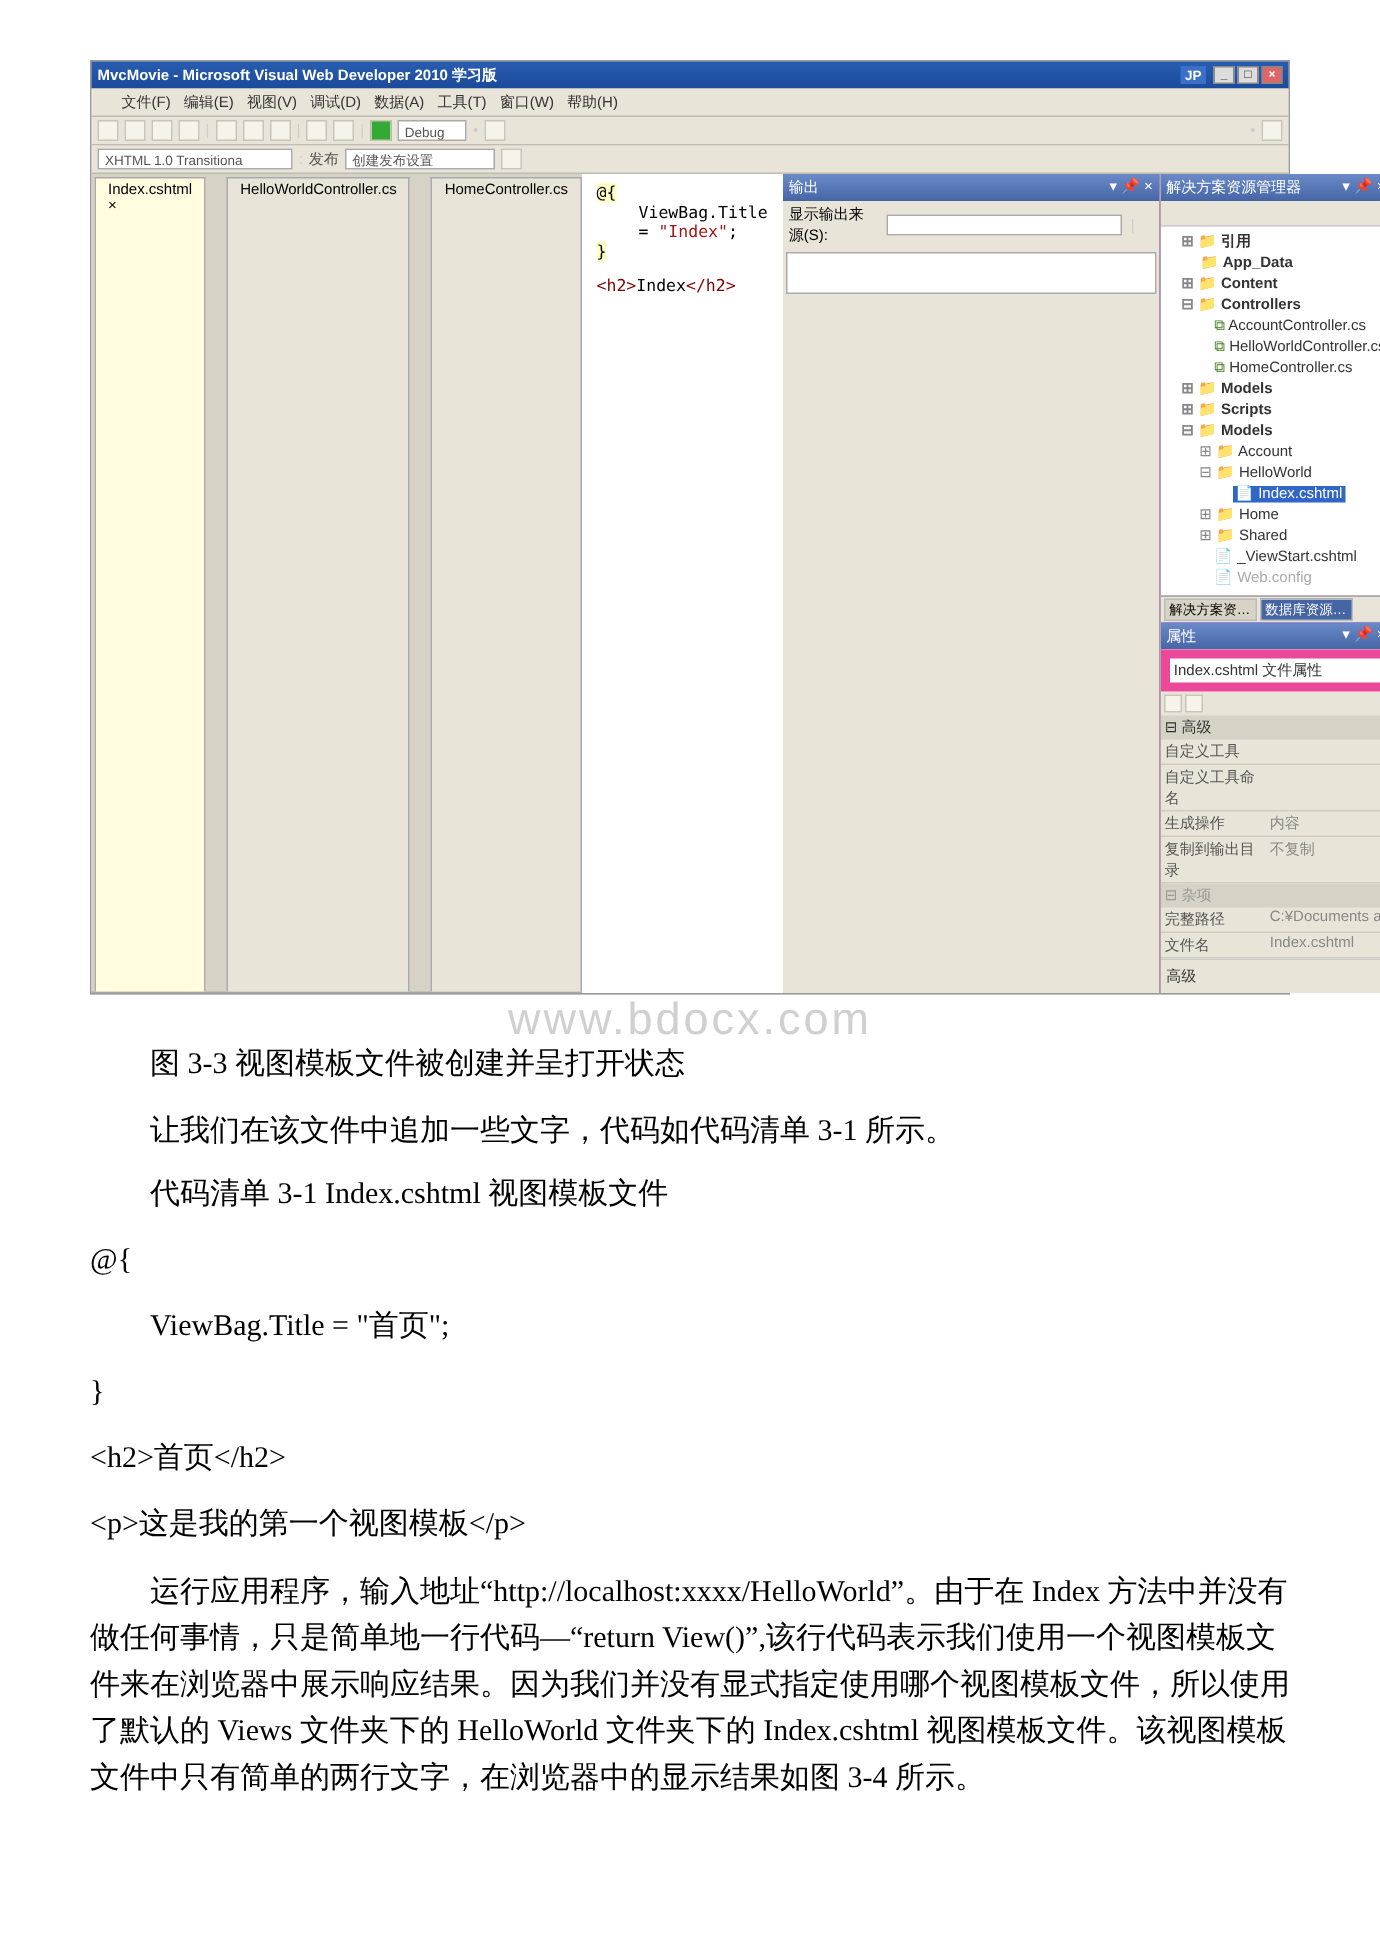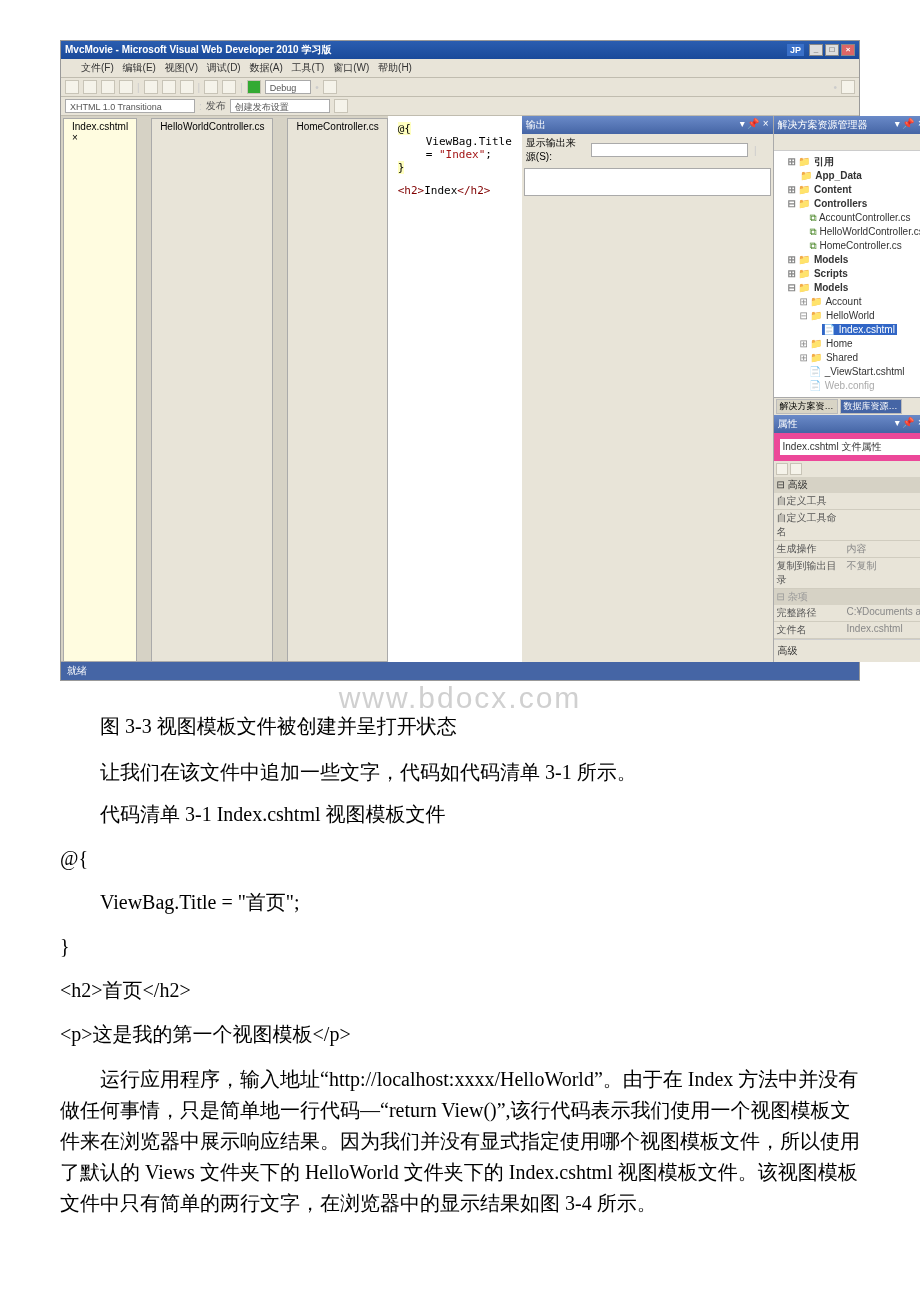--- a/index.html
+++ b/index.html
@@ -206,21 +206,20 @@
             <div class="v">C:¥Documents a</div>
           </div>
         <div class="row">
             <div class="k">文件名</div>
             <div class="v">Index.cshtml</div>
           </div>
         <div class="hdr" style="background:#e8e4d8;border-top:1px solid #ccc;padding:4px;">高级</div>
       </div>
     </div>
   </div>
-  <div class="statusbar"><span>就绪</span></div>
 </div>
 
 <div class="watermark">www.bdocx.com</div>
 
 <p class="caption">图 3-3 视图模板文件被创建并呈打开状态</p>
 <p class="para">让我们在该文件中追加一些文字，代码如代码清单 3-1 所示。</p>
 <p class="para">代码清单 3-1 Index.cshtml 视图模板文件</p>
 <p class="codep noindent">@{</p>
 <p class="codep" style="text-indent:2em;">    ViewBag.Title = "首页";</p>
 <p class="codep noindent">}</p>

